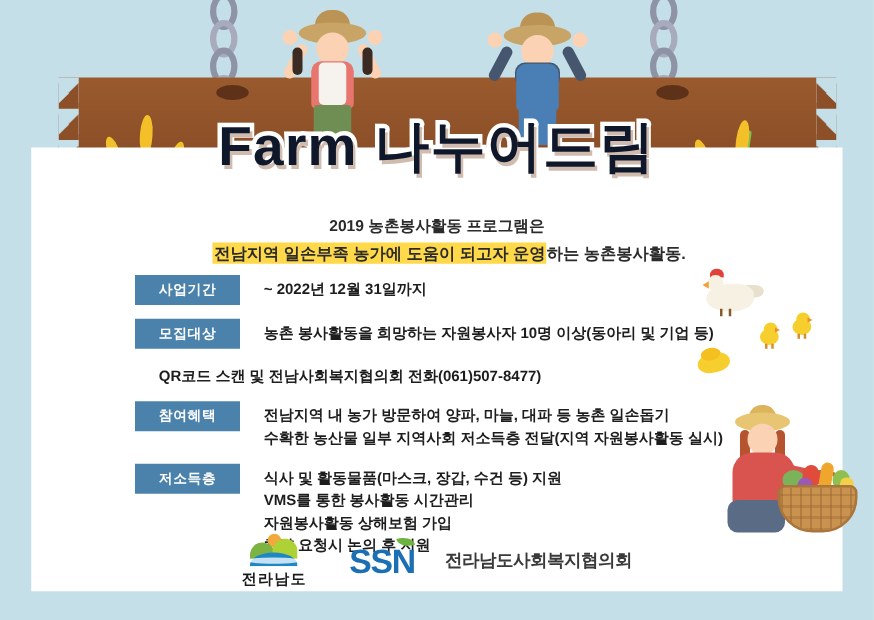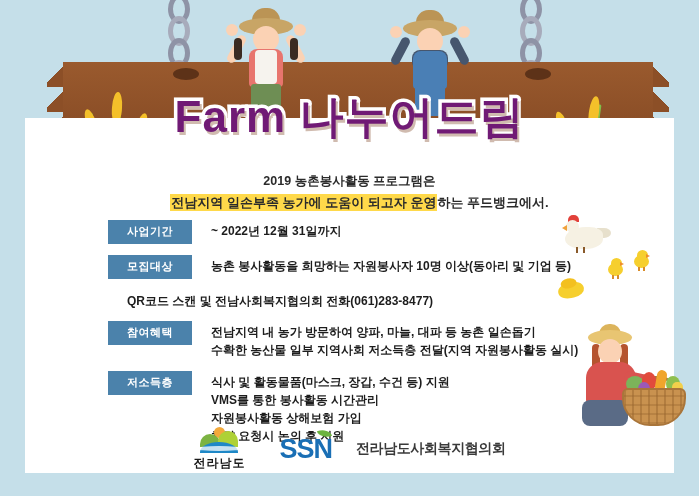--- a/index.html
+++ b/index.html
@@ -84,21 +84,21 @@
   .hole.h2 { left: 462px; }
 
   .title {
     position: absolute;
     left: 0; right: 0;
     top: 88px;
     text-align: center;
     font-size: 44px;
     font-weight: bold;
     letter-spacing: 1px;
-    color: #701a75;
+    color: #0f172a;
     -webkit-text-stroke: 7px #ffffff;
     paint-order: stroke fill;
     text-shadow: 2px 3px 0 rgba(120,60,25,.35);
     white-space: nowrap;
     z-index: 6;
   }
 
   
   .kid { position: absolute; }
   .kid .hat {
@@ -540,38 +540,38 @@
     </div>
 
     <div class="title">Farm 나누어드림</div>
   </div>
 
   <div class="panel">
 
     <div class="intro">
       <div class="intro-line1">2019 농촌봉사활동 프로그램은</div>
       <div class="intro-line2">
-        <span class="hl">전남지역 일손부족 농가에 도움이 되고자 운영</span><span>하는 푸드뱅크에서.</span>
+        <span class="hl">전남지역 일손부족 농가에 도움이 되고자 운영</span><span>하는 농촌봉사활동.</span>
       </div>
     </div>
 
     <div class="rows">
 
       <div class="row">
         <div class="row-label">사업기간</div>
         <div class="row-value">~ 2022년 12월 31일까지</div>
       </div>
 
       <div class="row">
         <div class="row-label">모집대상</div>
         <div class="row-value">농촌 봉사활동을 희망하는 자원봉사자 10명 이상(동아리 및 기업 등)</div>
       </div>
 
       <div class="row">
-        <div class="row-value">QR코드 스캔 및 전남사회복지협의회 전화(061)283-8477)</div>
+        <div class="row-value">QR코드 스캔 및 전남사회복지협의회 전화(061)507-8477)</div>
       </div>
 
       <div class="row">
         <div class="row-label">참여혜택</div>
         <div class="row-value">전남지역 내 농가 방문하여 양파, 마늘, 대파 등 농촌 일손돕기
 수확한 농산물 일부 지역사회 저소득층 전달(지역 자원봉사활동 실시)</div>
       </div>
 
       <div class="row">
         <div class="row-label">저소득층</div>

